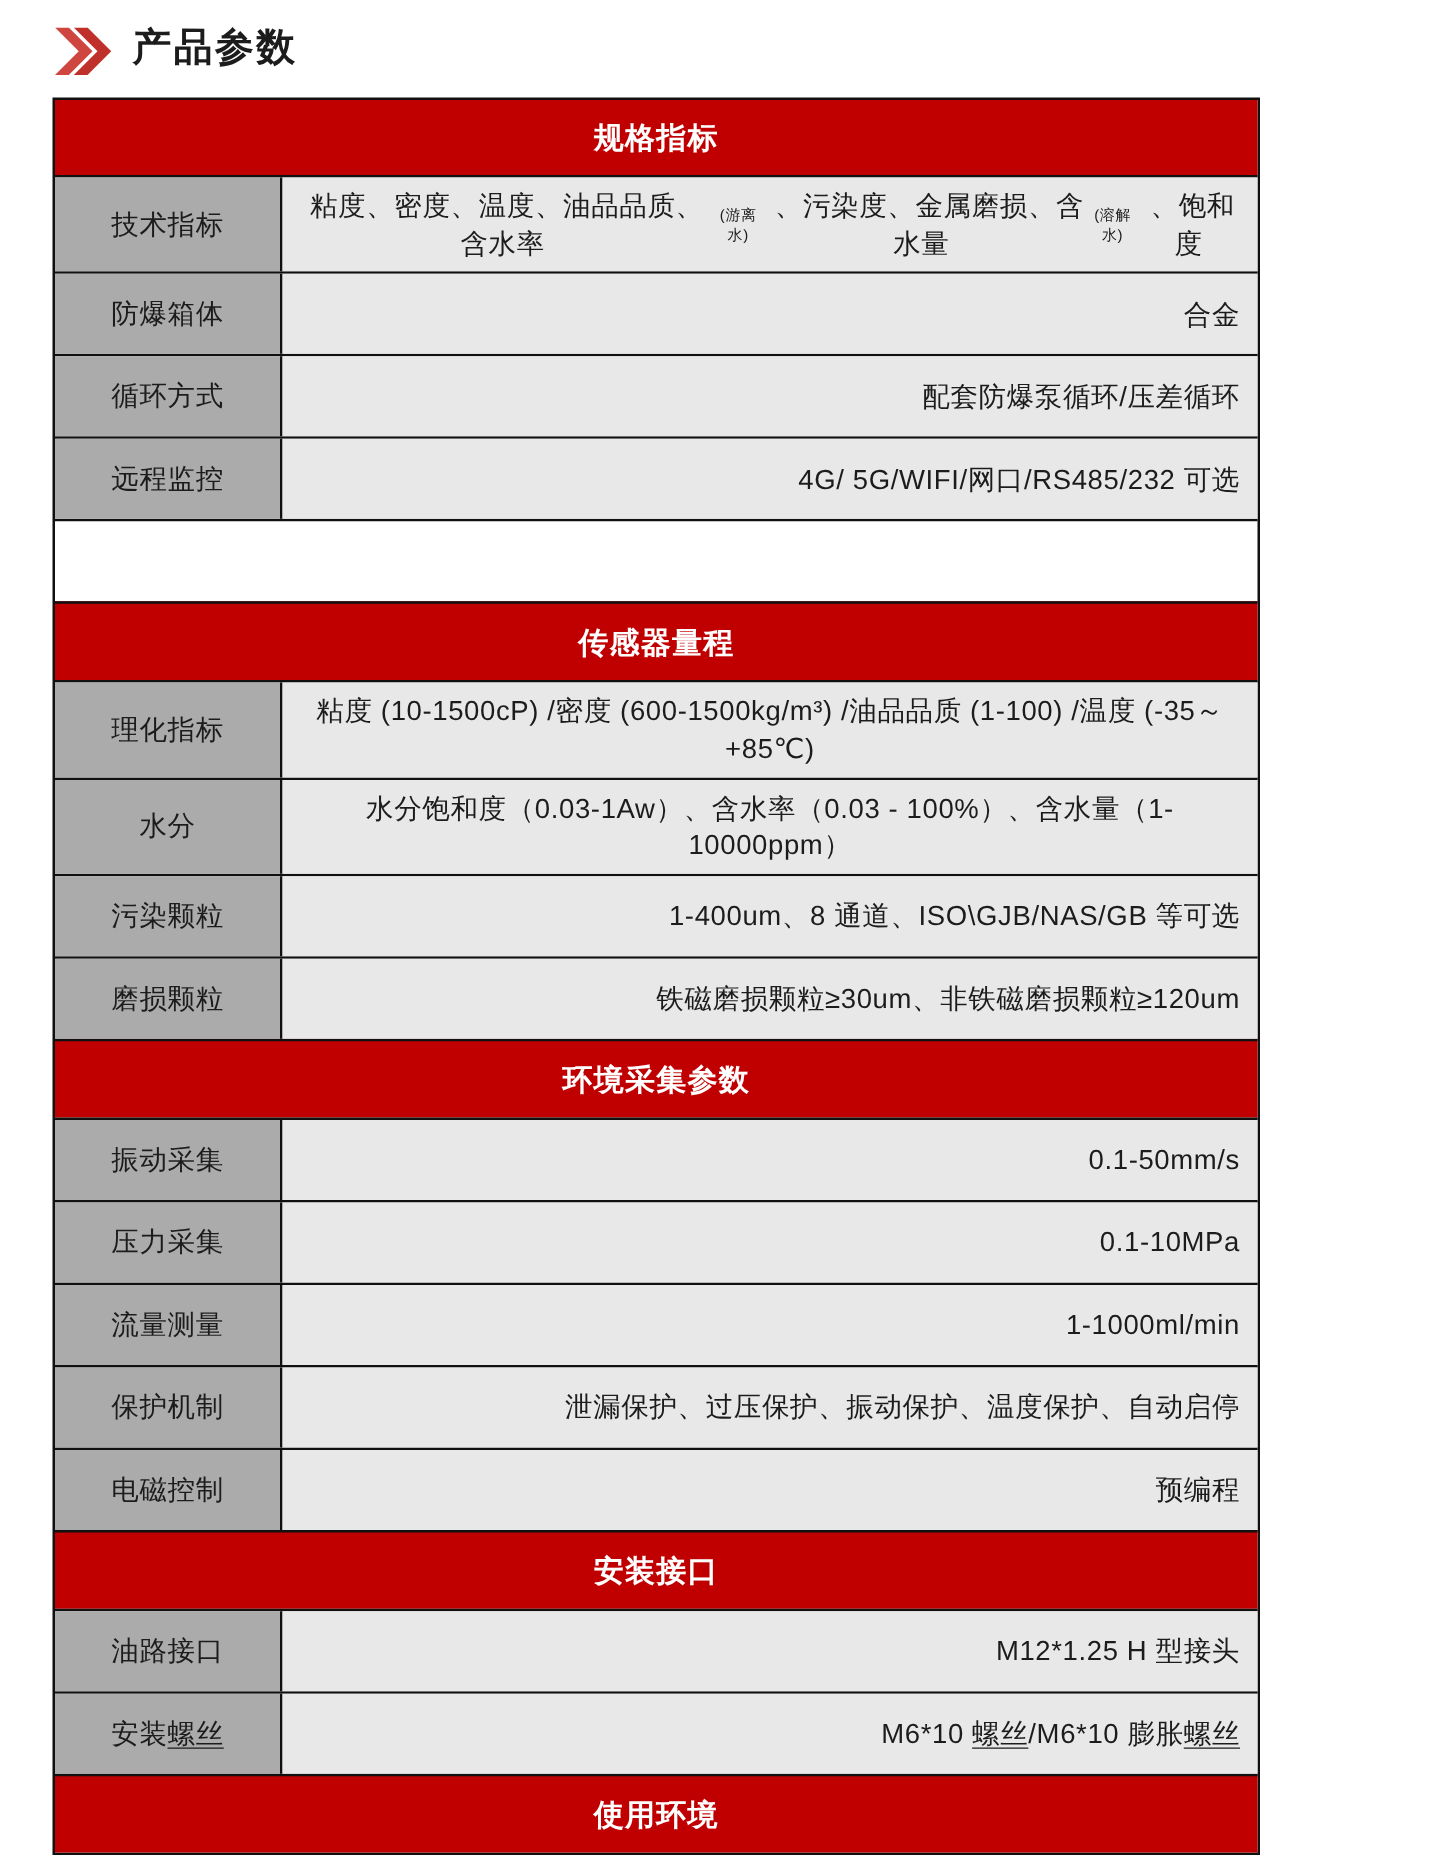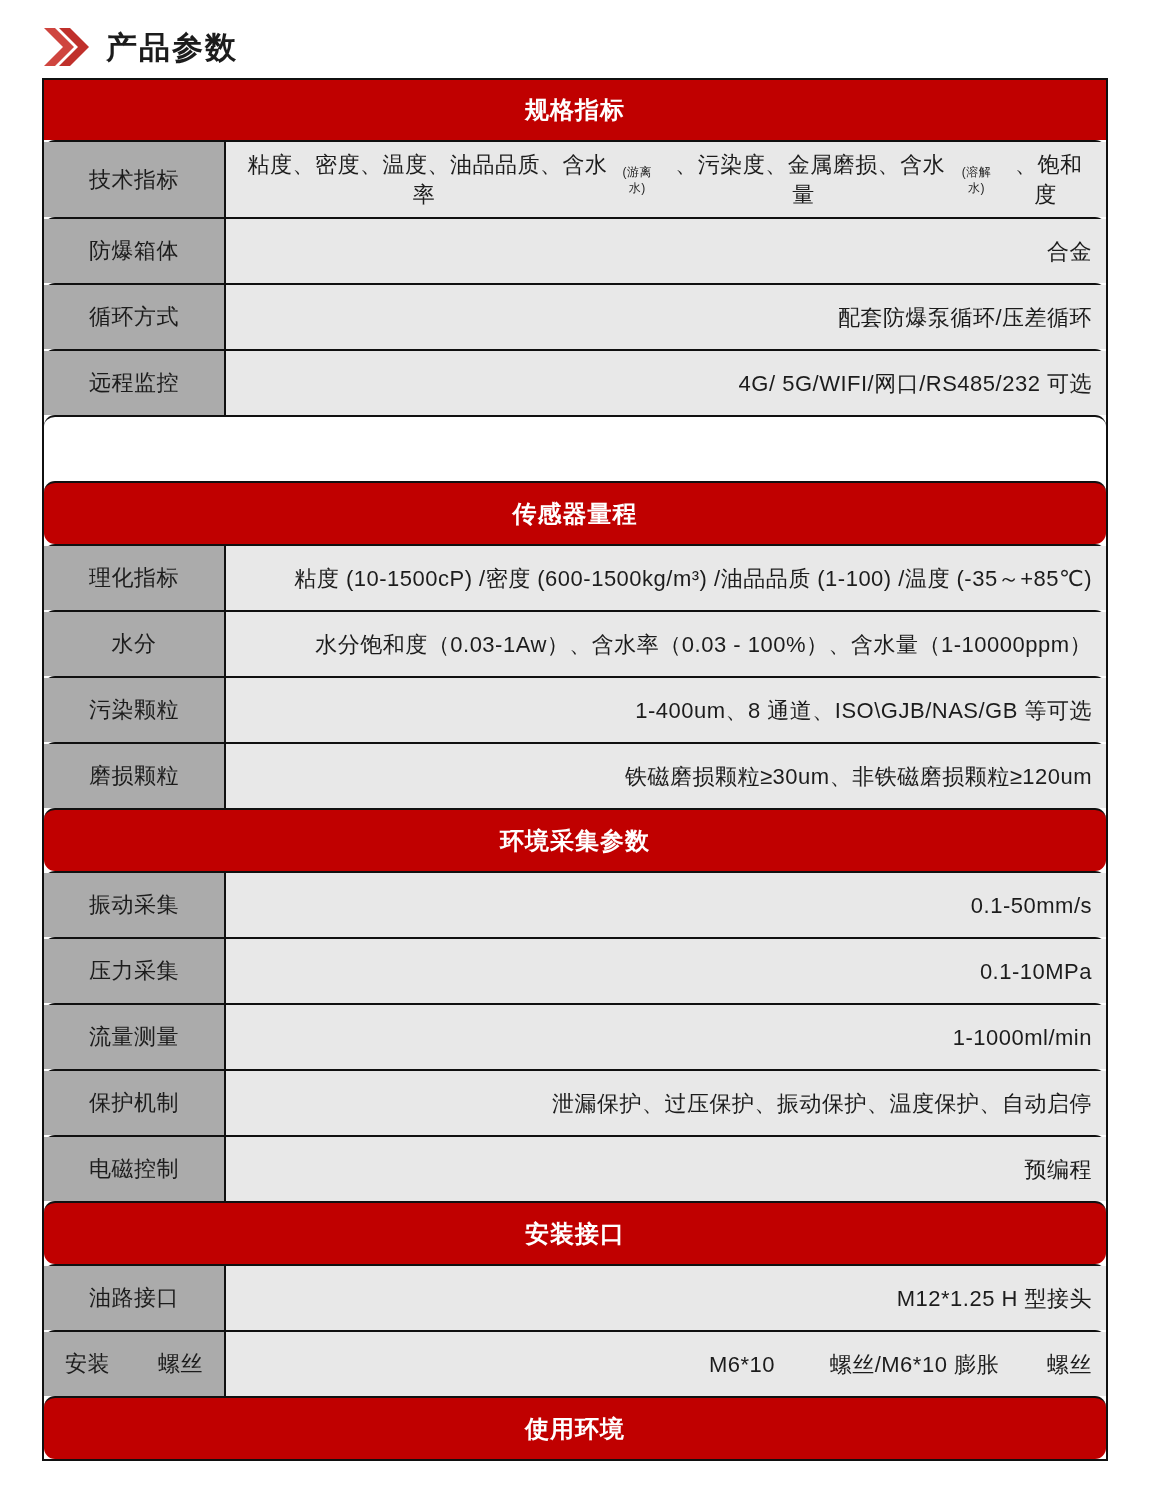--- a/index.html
+++ b/index.html
@@ -11,40 +11,40 @@
   }
   .page {
     width: 1149px;
     height: 1495px;
     overflow: hidden;
     background: #ffffff;
     position: relative;
   }
   .page-header {
     display: flex;
-    align-items: center;
+    align-items: flex-start;
     gap: 16px;
     padding: 22px 0 0 44px;
     height: 72px;
   }
   .chevrons { width: 46px; height: 38px; display: block; flex-shrink: 0; }
   .page-title {
     margin: 0;
     font-size: 31px;
     font-weight: bold;
     letter-spacing: 2px;
     color: #1c1c1c;
     line-height: 1;
   }
   .spec-table {
     margin: 6px 0 0 42px;
-    width: 1066px;
+    width: 966px;
     border: 2px solid #101010;
   }
-  .band + .band { border-top: 2px solid #101010; border-radius: 11px; }
+  .band + .band { border-top: 2px solid #101010; }
   .section-header {
     height: 63px;
     background: var(--red, #c00000);
     color: #ffffff;
     display: flex;
     align-items: center;
     justify-content: center;
     font-size: 24px;
     font-weight: bold;
     letter-spacing: 1px;
@@ -72,23 +72,23 @@
     justify-content: flex-end;
     text-align: center;
     font-size: 22px;
     padding: 8px 14px;
     letter-spacing: 0.5px;
     line-height: 1.35;
   }
   .tvalue > span, .tlabel > span { white-space: pre-wrap; }
   .seg-small { font-size: 12px; }
   .seg-underline {
+    text-decoration: underline;
     text-decoration-thickness: 1px;
     text-underline-offset: 4px;
-    margin-left: 48px;
   }
 </style>
 </head>
 <body>
 
 <div class="page">
   <header class="page-header">
     <svg class="chevrons" viewBox="0 0 46 38" aria-hidden="true">
       <polygon points="0,0 11,0 30,19 11,38 0,38 19,19" fill="#cf453f"></polygon>
       <polygon points="15,0 26,0 45,19 26,38 15,38 34,19" fill="#c0302b"></polygon>

